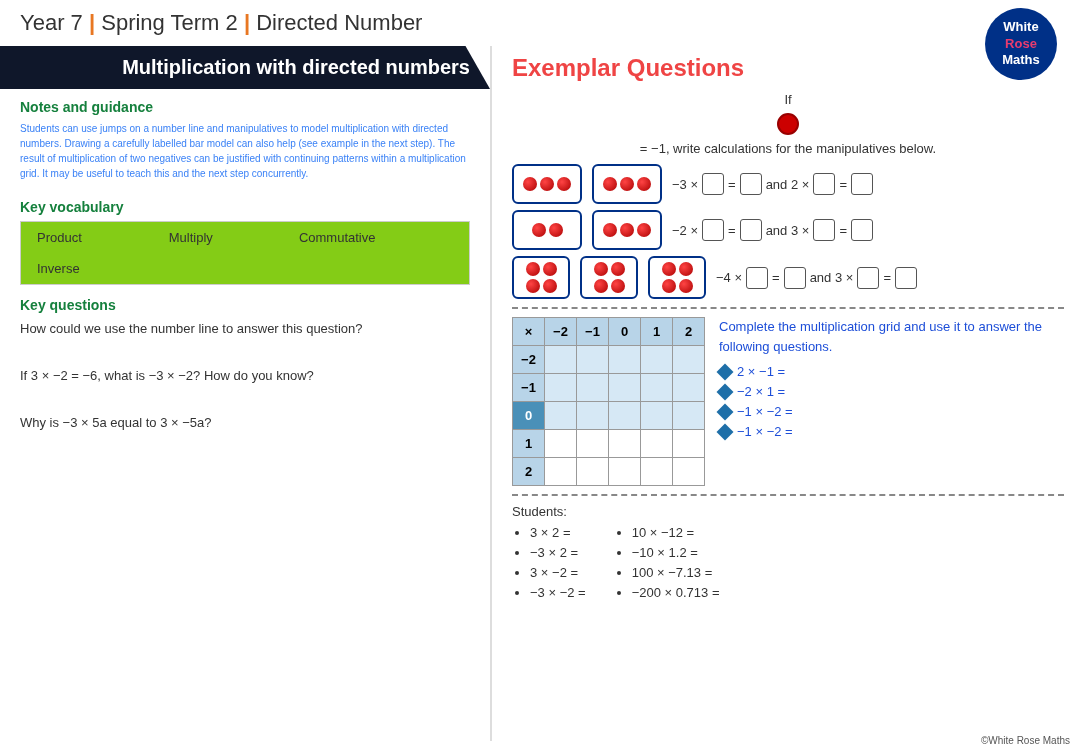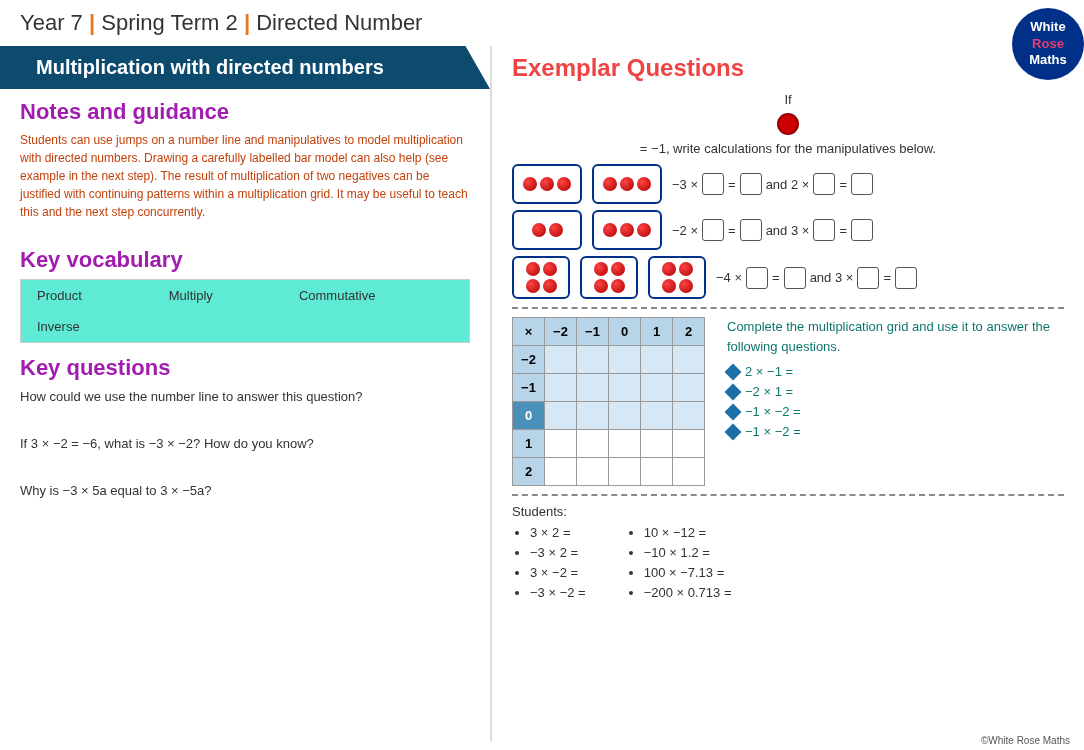--- a/index.html
+++ b/index.html
@@ -26,21 +26,21 @@
     }
     .header-title .separator {
       color: #e87722;
       font-weight: bold;
     }
 
     
     .logo {
       position: absolute;
       top: 8px;
-      right: 0;
+      right: 27px;
       width: 72px;
       height: 72px;
       border-radius: 50%;
       background: #003087;
       display: flex;
       flex-direction: column;
       align-items: center;
       justify-content: center;
       color: white;
       font-size: 11px;
@@ -61,55 +61,56 @@
 
     
     .left-col {
       width: 490px;
       padding: 0;
       flex-shrink: 0;
     }
 
     
     .orange-banner {
-      background: #0c4a6e;
-      padding: 10px 36px;
+      background: #0f172a;
+      padding: 10px 20px;
       margin-bottom: 10px;
       clip-path: polygon(0 0, 95% 0, 100% 100%, 0 100%);
+      text-align: right;
     }
     .orange-banner h2 {
       color: white;
       font-size: 20px;
       font-weight: bold;
     }
 
     .left-inner {
       padding: 0 20px;
     }
 
     .section-title {
-      color: #a21caf;
-      font-size: 22px;
+      color: #15803d;
+      font-size: 14px;
       font-weight: bold;
       margin-bottom: 6px;
     }
 
     .notes-text {
-      font-size: 12px;
-      color: #c2410c;
+      font-size: 10px;
+      color: #3b82f6;
       line-height: 1.5;
-      margin-bottom: 26px;
+      margin-bottom: 18px;
     }
 
     .vocab-table {
       border: 1px solid #ccc;
       width: 100%;
       border-collapse: collapse;
       margin-bottom: 12px;
-      background: #5eead4;
+      background: #84cc16;
     }
     .vocab-table td {
       padding: 8px 16px;
       font-size: 13px;
       color: #333;
       border: none;
     }
 
     .key-questions-text {
       font-size: 13px;
@@ -222,23 +223,22 @@
     .mult-grid .shaded {
       background: #d6e8f5;
     }
     .mult-grid .row-header {
       background: #b8d4e8;
       font-weight: bold;
     }
 
     .grid-questions {
       font-size: 13px;
-      color: #0f766e;
+      color: #1d4ed8;
       flex: 1;
-      margin-left: 8px;
     }
     .grid-questions p {
       margin-bottom: 4px;
       line-height: 1.5;
     }
     .grid-q-list {
       list-style: none;
       padding: 0;
       margin-top: 8px;
     }
@@ -262,21 +262,21 @@
     .calculate-section {
       font-size: 13px;
       color: #333;
     }
     .calculate-section p {
       margin-bottom: 6px;
       font-weight: normal;
     }
     .calc-columns {
       display: flex;
-      gap: 40px;
+      gap: 28px;
     }
     .calc-col ul {
       list-style: disc;
       padding-left: 18px;
     }
     .calc-col ul li {
       margin-bottom: 5px;
       font-size: 13px;
     }
 

